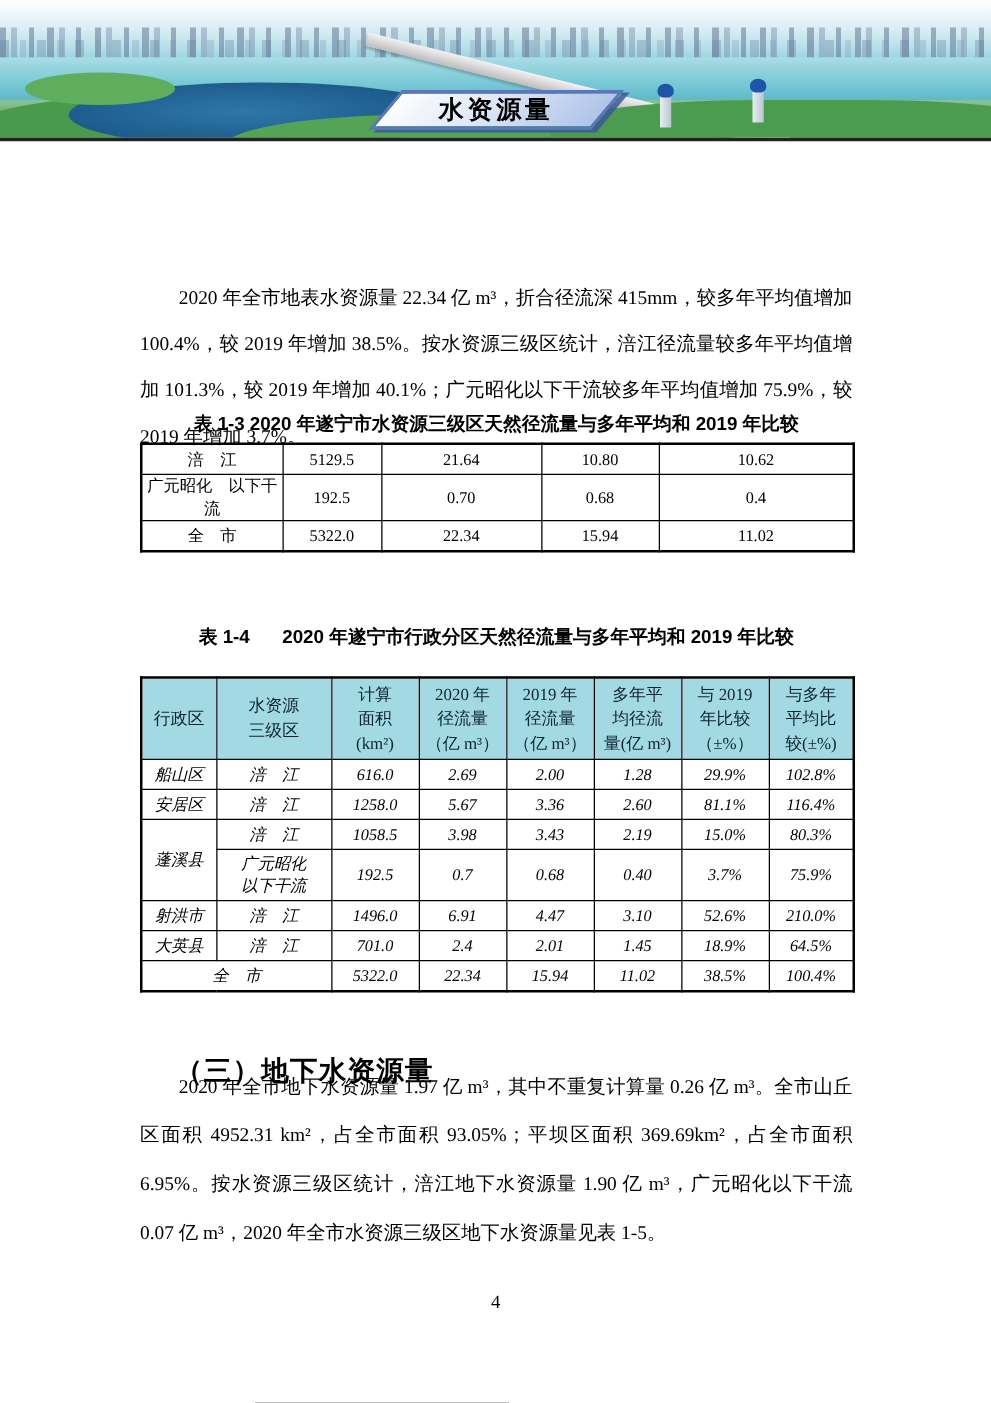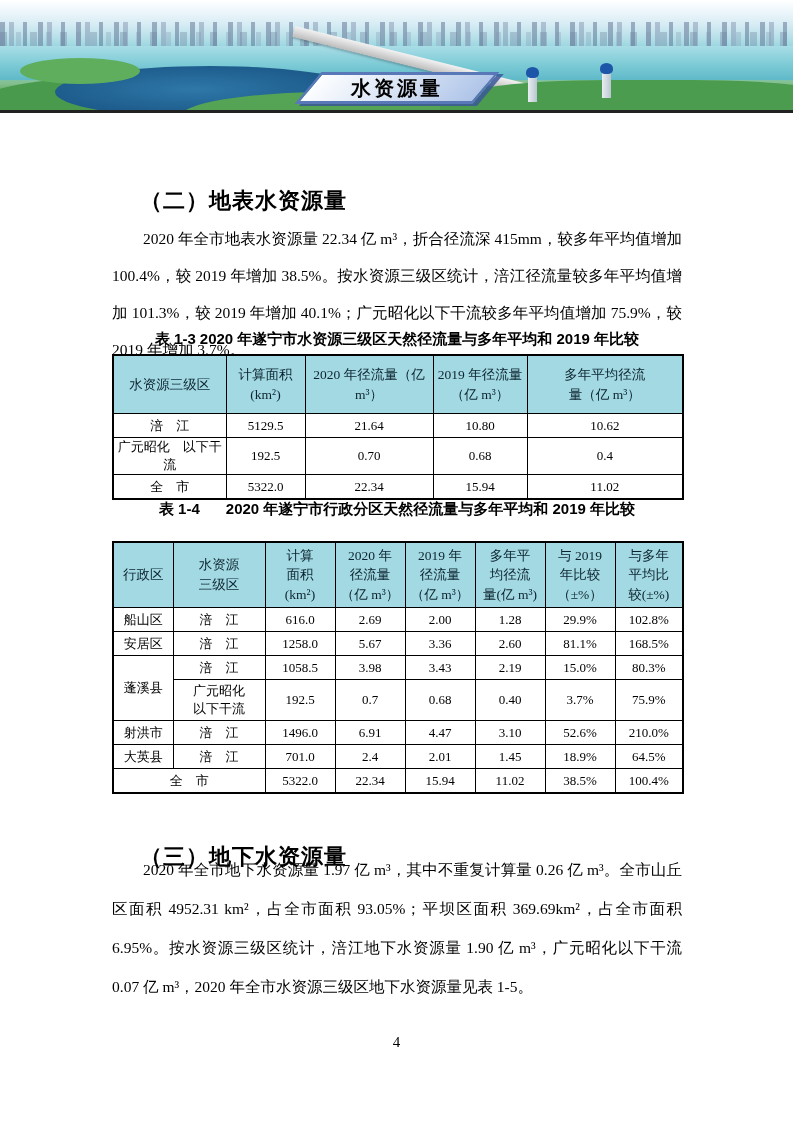--- a/index.html
+++ b/index.html
@@ -48,21 +48,21 @@
   .cap-label{margin-right:4px;} .cap14 .cap-label{margin-right:26px;}
   
   .dtable{position:absolute;left:112px;border-collapse:collapse;table-layout:fixed;width:570px;
           border:2px solid #000;}
   .t13tbl{top:354px;} .t14tbl{top:541px;}
   .dtable th,.dtable td{border:1px solid #000;text-align:center;vertical-align:middle;
                         padding:0 2px;white-space:pre-line;overflow:hidden;}
   .dtable th{background:#a3d9e2;font-weight:normal;font-size:13.5px;line-height:1.45;color:#0b2430;}
   .dtable td{font-size:13px;color:#000;}
   .t13tbl .hrow th{height:57px;} .t13tbl td{height:23px;}
-  .t14tbl .hrow th{height:64px;} .t14tbl td{height:23px;}
+  .t14tbl .hrow th{height:64px;} .t14tbl td{height:23px;font-style:italic;}
   .t14tbl .tall td{height:40px;}
   .pageno{position:absolute;left:0;top:1034px;width:100%;text-align:center;font-size:15px;color:#000;}
 </style>
 </head>
 <body>
 
 <div class="page">
 
   <div class="banner">
     <div class="skyline"></div>
@@ -80,46 +80,35 @@
     <div class="tower t2">
         <div class="dome"></div>
       </div>
     <div class="plate-wrap">
       <div class="plate">
           <span>水资源量</span>
         </div>
     </div>
   </div>
 
-  <div class="h2 h2a">（二）地表水资源量</div>
   <div class="para para2">2020 年全市地表水资源量 22.34 亿 m³，折合径流深 415mm，较多年平均值增加 100.4%，较 2019 年增加 38.5%。按水资源三级区统计，涪江径流量较多年平均值增加 101.3%，较 2019 年增加 40.1%；广元昭化以下干流较多年平均值增加 75.9%，较 2019 年增加 3.7%。</div>
 
   <div class="tcap cap13">
     <span class="cap-label">表 1-3</span><span>2020 年遂宁市水资源三级区天然径流量与多年平均和 2019 年比较</span>
   </div>
 
   <table class="dtable t13tbl">
     <colgroup>
         <col style="width:113px">
         <col style="width:79px">
         <col style="width:128px">
         <col style="width:94px">
         <col style="width:156px">
       </colgroup>
     <tbody>
-        <tr class="hrow">
-      <th>水资源三级区</th>
-      <th>计算面积
-(km²)</th>
-      <th>2020 年径流量（亿 m³）</th>
-      <th>2019 年径流量
-（亿 m³）</th>
-      <th>多年平均径流
-量（亿 m³）</th>
-    </tr>
     <tr>
       <td>涪　江</td>
       <td>5129.5</td>
       <td>21.64</td>
       <td>10.80</td>
       <td>10.62</td>
     </tr>
     <tr>
       <td>广元昭化　以下干流</td>
       <td>192.5</td>
@@ -187,21 +176,21 @@
       <td>102.8%</td>
     </tr>
     <tr>
       <td>安居区</td>
       <td>涪　江</td>
       <td>1258.0</td>
       <td>5.67</td>
       <td>3.36</td>
       <td>2.60</td>
       <td>81.1%</td>
-      <td>168.5%</td>
+      <td>116.4%</td>
     </tr>
     <tr>
       <td rowspan="2">蓬溪县</td>
       <td>涪　江</td>
       <td>1058.5</td>
       <td>3.98</td>
       <td>3.43</td>
       <td>2.19</td>
       <td>15.0%</td>
       <td>80.3%</td>

